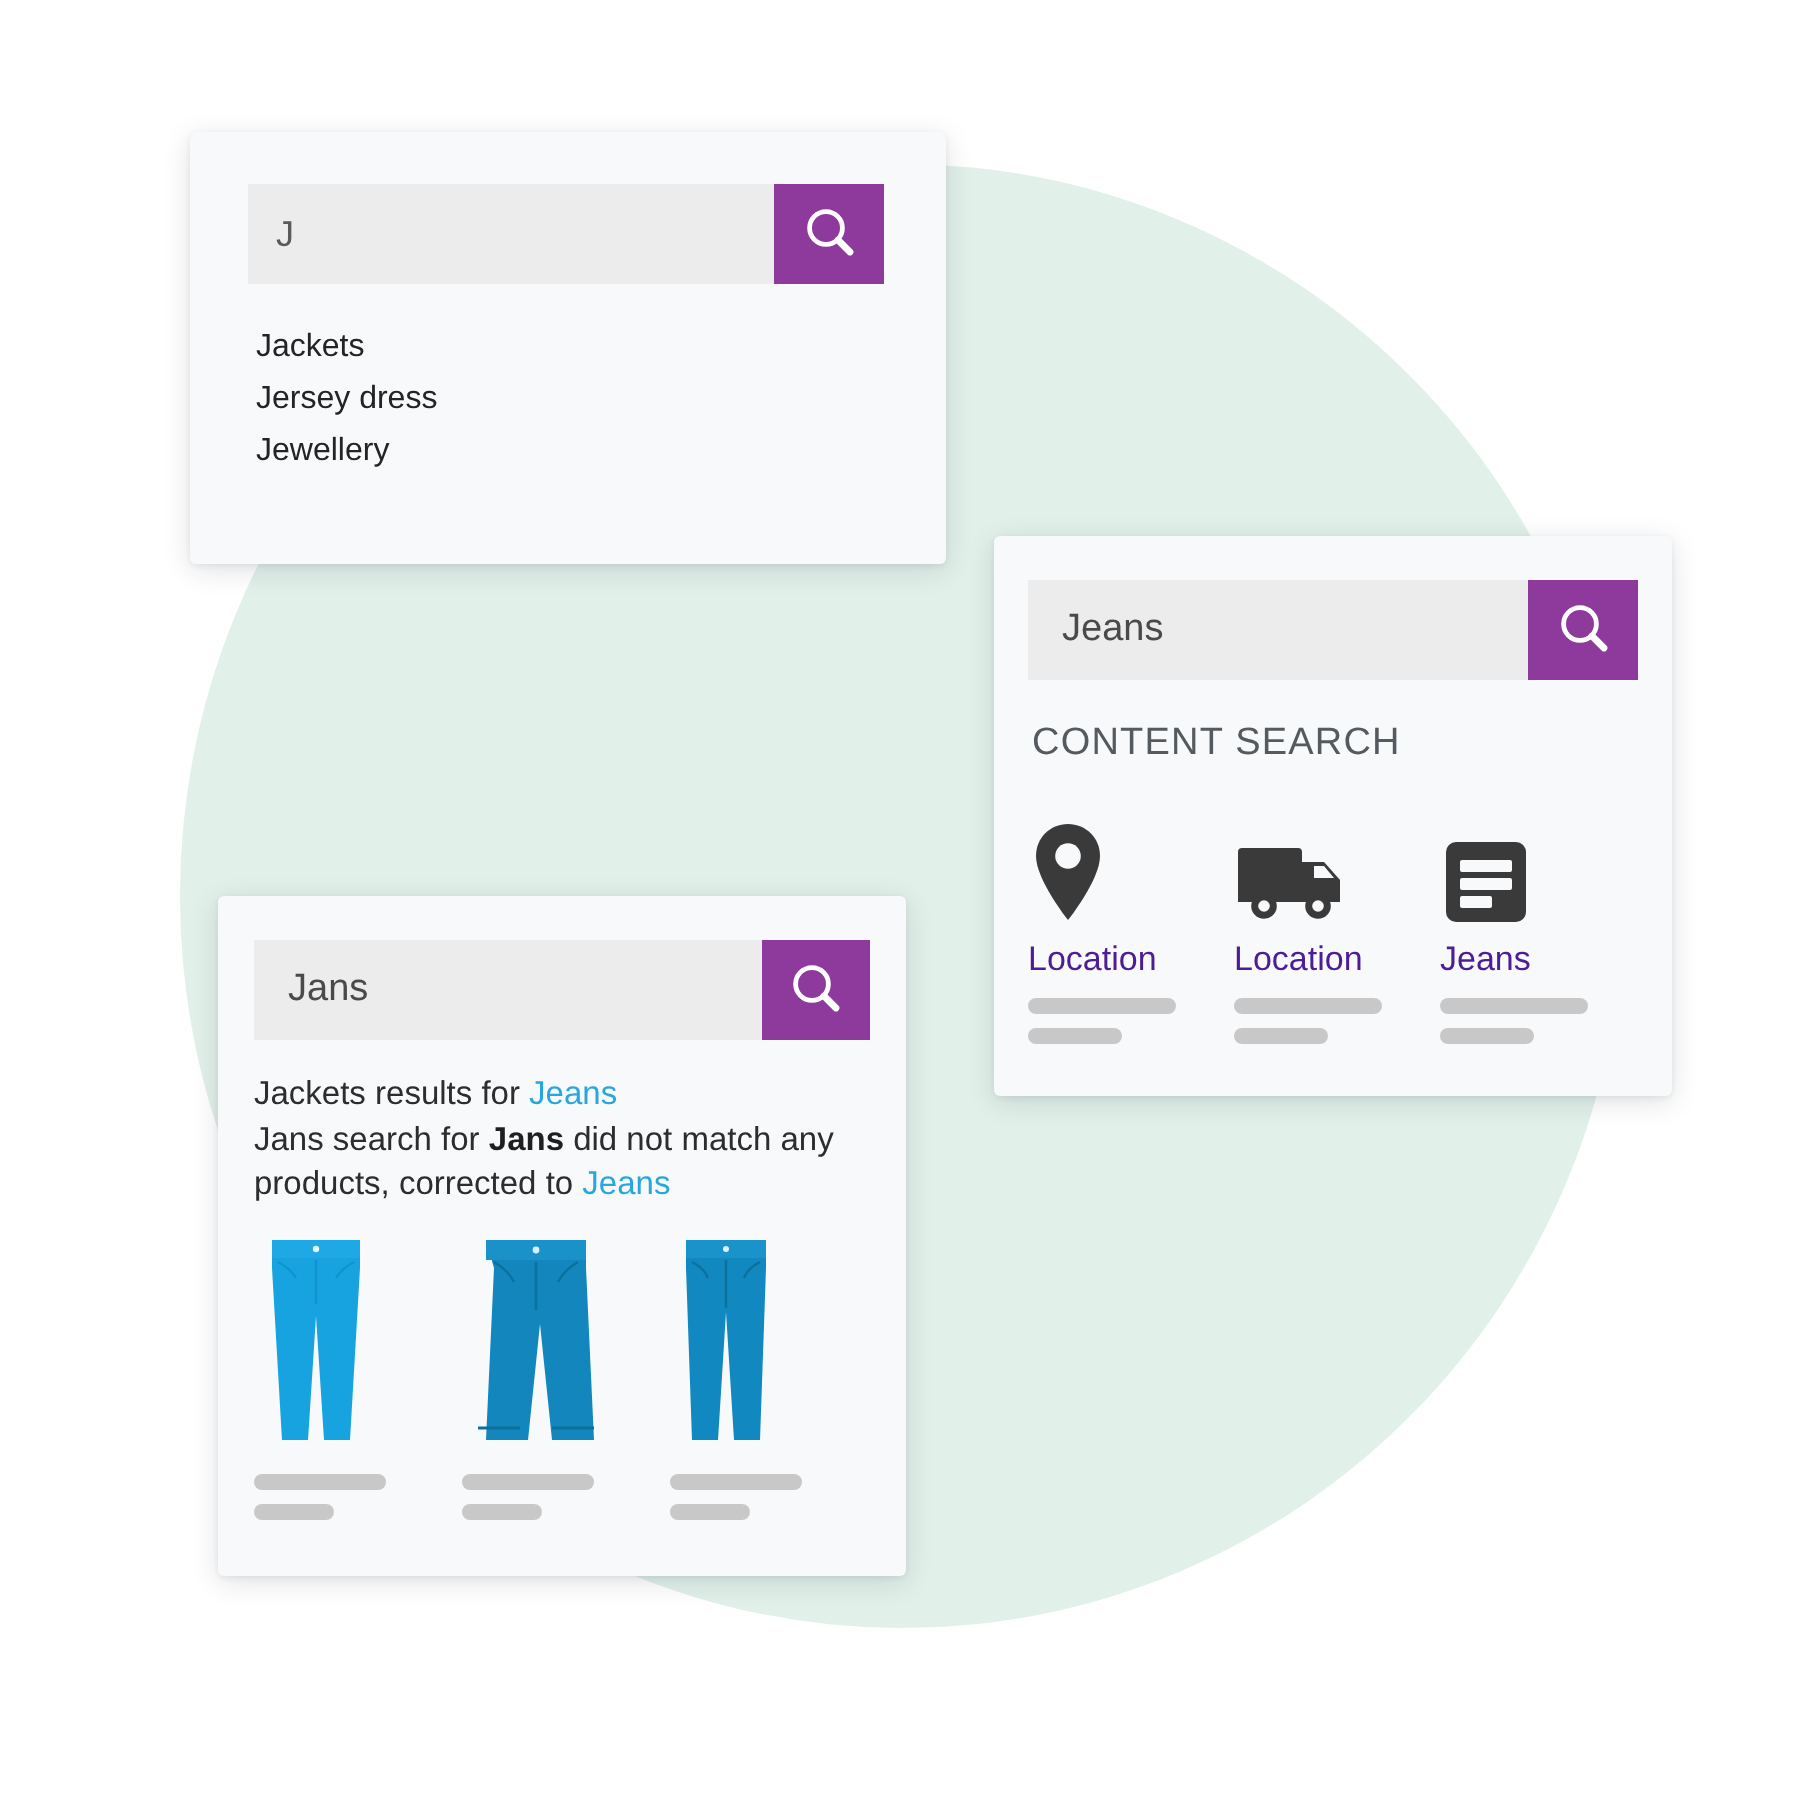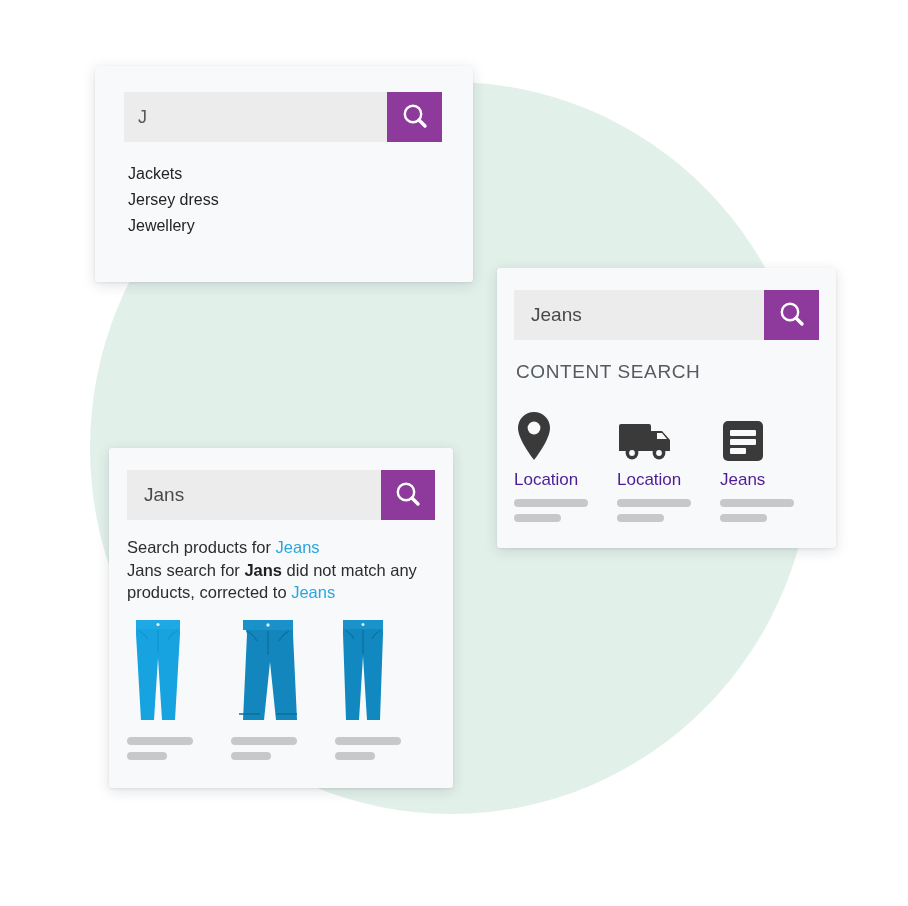--- a/index.html
+++ b/index.html
@@ -215,21 +215,21 @@
         <span>
           <svg width="32" height="32" viewBox="0 0 32 32">
             <circle cx="14" cy="13" r="8.2" fill="none" stroke="#ffffff" stroke-width="2.4"></circle>
             <line x1="20" y1="19" x2="26" y2="25" stroke="#ffffff" stroke-width="3.4" stroke-linecap="round"></line>
           </svg>
         </span>
       </div>
     </div>
 
     <div class="results-text">
-      <span>Search products for </span><span class="hl">Jeans</span><br>
+      <span>Jackets results for </span><span class="hl">Jeans</span><br>
       <span>Jans search for </span><span class="bold">Jans</span><span> did not match any products, corrected to </span><span class="hl">Jeans</span>
     </div>
 
     <div class="product-row">
 
       <div class="product">
         <div class="product-img">
           <svg width="62" height="108" viewBox="0 0 62 108">
             <path d="M9 4 h44 v14 l-5 86 h-13 l-4 -62 -4 62 h-13 l-5 -86 z" fill="#17a3e0"></path>
             <rect x="9" y="4" width="44" height="9" fill="#1fa9e4"></rect>

